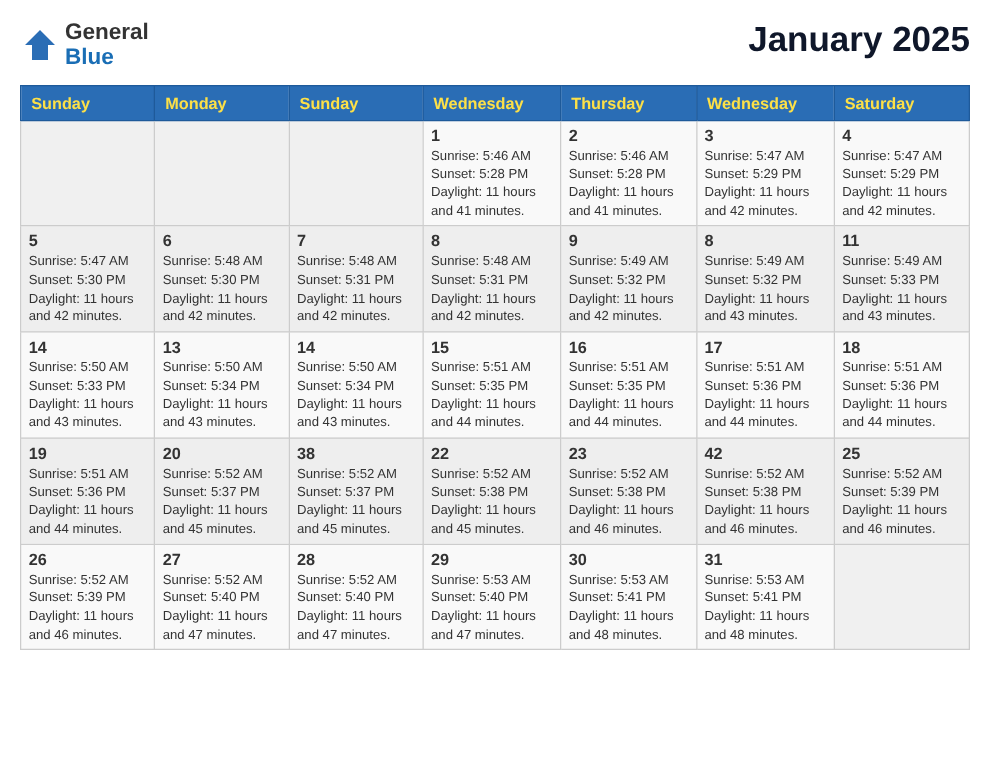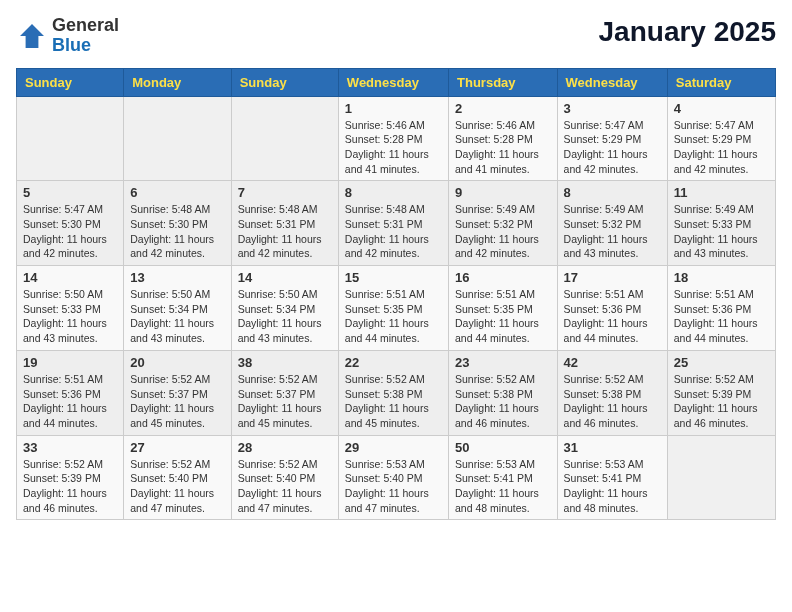--- a/index.html
+++ b/index.html
@@ -281,21 +281,21 @@
         </td>
         <td>
           <div class="day-number">25</div>
           <div class="day-info" style="white-space: pre-line;">Sunrise: 5:52 AM
 Sunset: 5:39 PM
 Daylight: 11 hours and 46 minutes.</div>
         </td>
       </tr>
       <tr>
         <td>
-          <div class="day-number">33</div>
+          <div class="day-number">26</div>
           <div class="day-info" style="white-space: pre-line;">Sunrise: 5:52 AM
 Sunset: 5:39 PM
 Daylight: 11 hours and 46 minutes.</div>
         </td>
         <td>
           <div class="day-number">27</div>
           <div class="day-info" style="white-space: pre-line;">Sunrise: 5:52 AM
 Sunset: 5:40 PM
 Daylight: 11 hours and 47 minutes.</div>
         </td>
@@ -305,21 +305,21 @@
 Sunset: 5:40 PM
 Daylight: 11 hours and 47 minutes.</div>
         </td>
         <td>
           <div class="day-number">29</div>
           <div class="day-info" style="white-space: pre-line;">Sunrise: 5:53 AM
 Sunset: 5:40 PM
 Daylight: 11 hours and 47 minutes.</div>
         </td>
         <td>
-          <div class="day-number">50</div>
+          <div class="day-number">30</div>
           <div class="day-info" style="white-space: pre-line;">Sunrise: 5:53 AM
 Sunset: 5:41 PM
 Daylight: 11 hours and 48 minutes.</div>
         </td>
         <td>
           <div class="day-number">31</div>
           <div class="day-info" style="white-space: pre-line;">Sunrise: 5:53 AM
 Sunset: 5:41 PM
 Daylight: 11 hours and 48 minutes.</div>
         </td>

